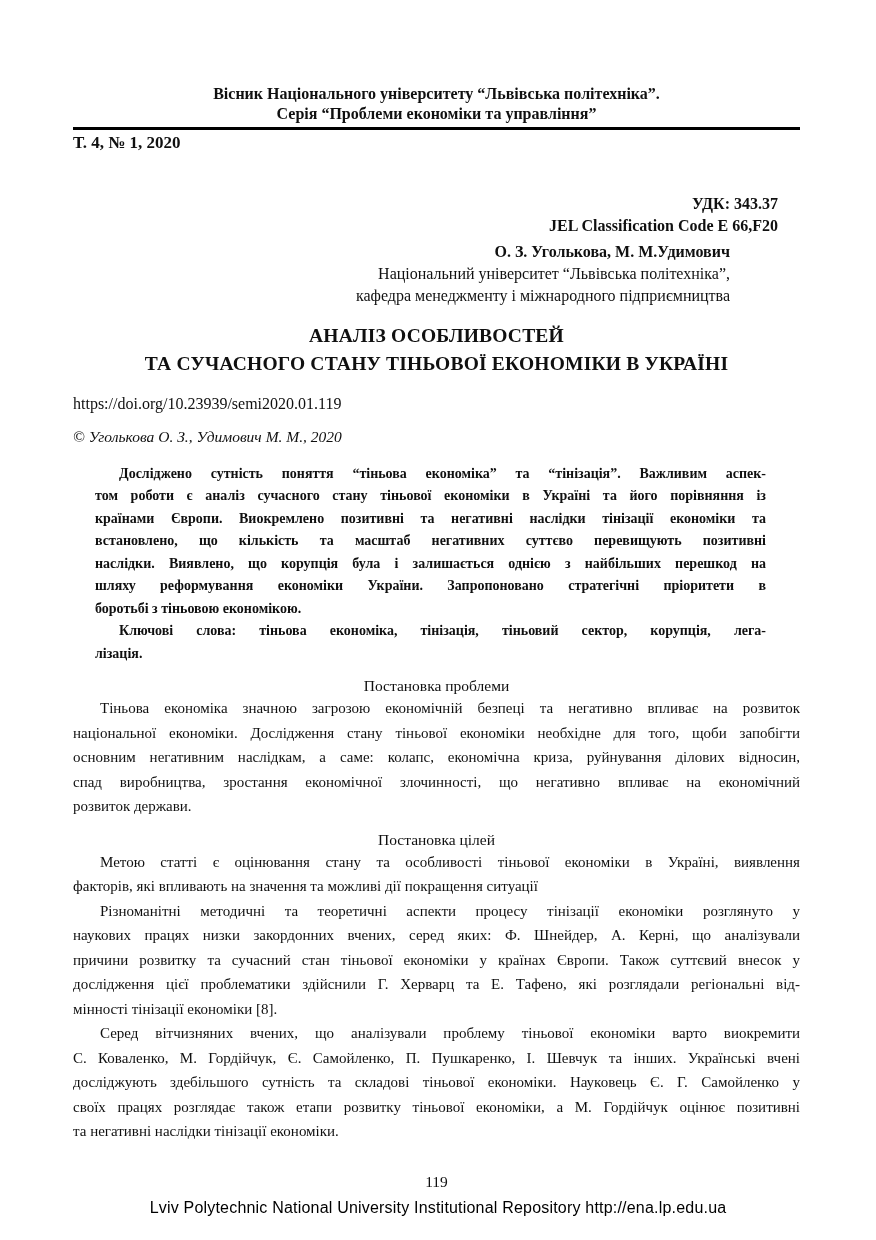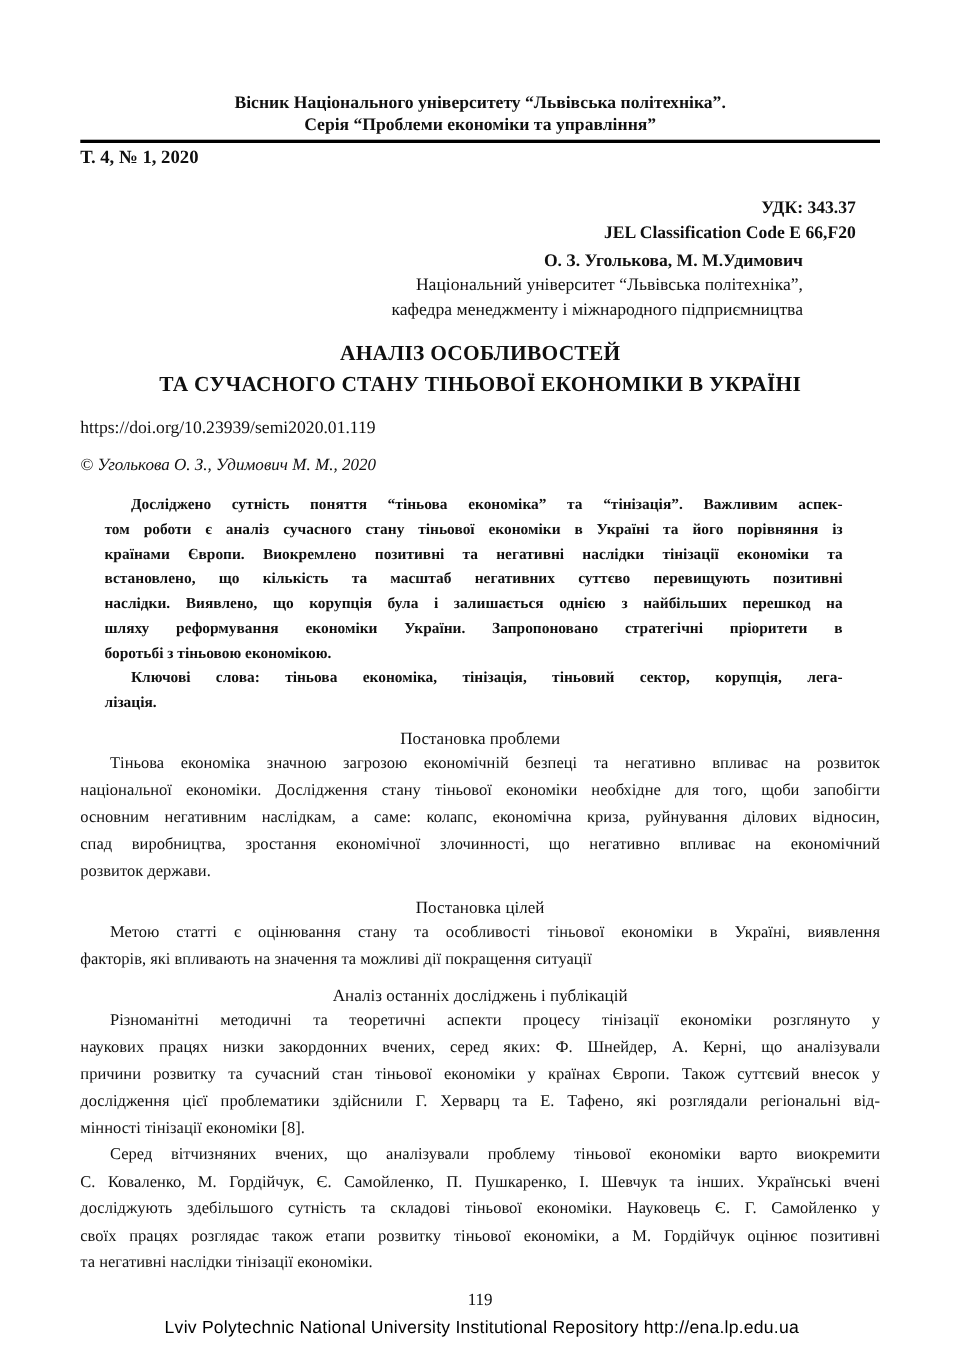--- a/index.html
+++ b/index.html
@@ -11,21 +11,21 @@
     overflow:hidden;
     font-family:"Liberation Serif","DejaVu Serif",serif;
     color:#101010;
   }
   .content { position:absolute; left:73px; top:0; width:727px; }
 
   .journal-header { padding-top:84px; text-align:center; font-weight:bold; font-size:16px; line-height:20px; }
   .header-divider { height:2.5px; background:#000; margin-top:3px; }
   .volume-issue { font-weight:bold; font-size:17px; line-height:24px; margin-top:1px; }
 
-  .classification { margin-top:24px; text-align:right; padding-right:22px; font-weight:bold; font-size:16px; line-height:22px; }
+  .classification { margin-top:38px; text-align:right; padding-right:22px; font-weight:bold; font-size:16px; line-height:22px; }
 
   .authors { margin-top:4px; text-align:right; padding-right:70px; font-size:16px; line-height:22px; }
   .authors .names { font-weight:bold; }
 
   .article-title { margin-top:15px; text-align:center; font-weight:bold; font-size:19.5px; line-height:28px; letter-spacing:0.2px; }
 
   .doi-line { margin-top:16px; font-size:16px; line-height:20px; }
   .copyright-line { margin-top:13px; font-style:italic; font-size:15.5px; line-height:20px; }
 
   .abstract { margin-top:16px; margin-left:22px; margin-right:34px; font-weight:bold; font-size:14px; line-height:22.5px; }
@@ -109,21 +109,20 @@
         <div class="tline">спад виробництва, зростання економічної злочинності, що негативно впливає на економічний</div>
         <div class="tline last">розвиток держави.</div>
       </div>
 
     <div class="section-heading">Постановка цілей</div>
     <div class="body-para para">
         <div class="tline">Метою статті є оцінювання стану та особливості тіньової економіки в Україні, виявлення</div>
         <div class="tline last">факторів, які впливають на значення та можливі дії покращення ситуації</div>
       </div>
 
-    <div class="section-heading">Аналіз останніх досліджень і публікацій</div>
     <div class="body-para para">
         <div class="tline">Різноманітні методичні та теоретичні аспекти процесу тінізації економіки розглянуто у</div>
         <div class="tline">наукових працях низки закордонних вчених, серед яких: Ф. Шнейдер, А. Керні, що аналізували</div>
         <div class="tline">причини розвитку та сучасний стан тіньової економіки у країнах Європи. Також суттєвий внесок у</div>
         <div class="tline">дослідження цієї проблематики здійснили Г. Херварц та Е. Тафено, які розглядали регіональні від-</div>
         <div class="tline last">мінності тінізації економіки [8].</div>
       </div>
     <div class="body-para para">
         <div class="tline">Серед вітчизняних вчених, що аналізували проблему тіньової економіки варто виокремити</div>
         <div class="tline">С. Коваленко, М. Гордійчук, Є. Самойленко, П. Пушкаренко, І. Шевчук та інших. Українські вчені</div>

